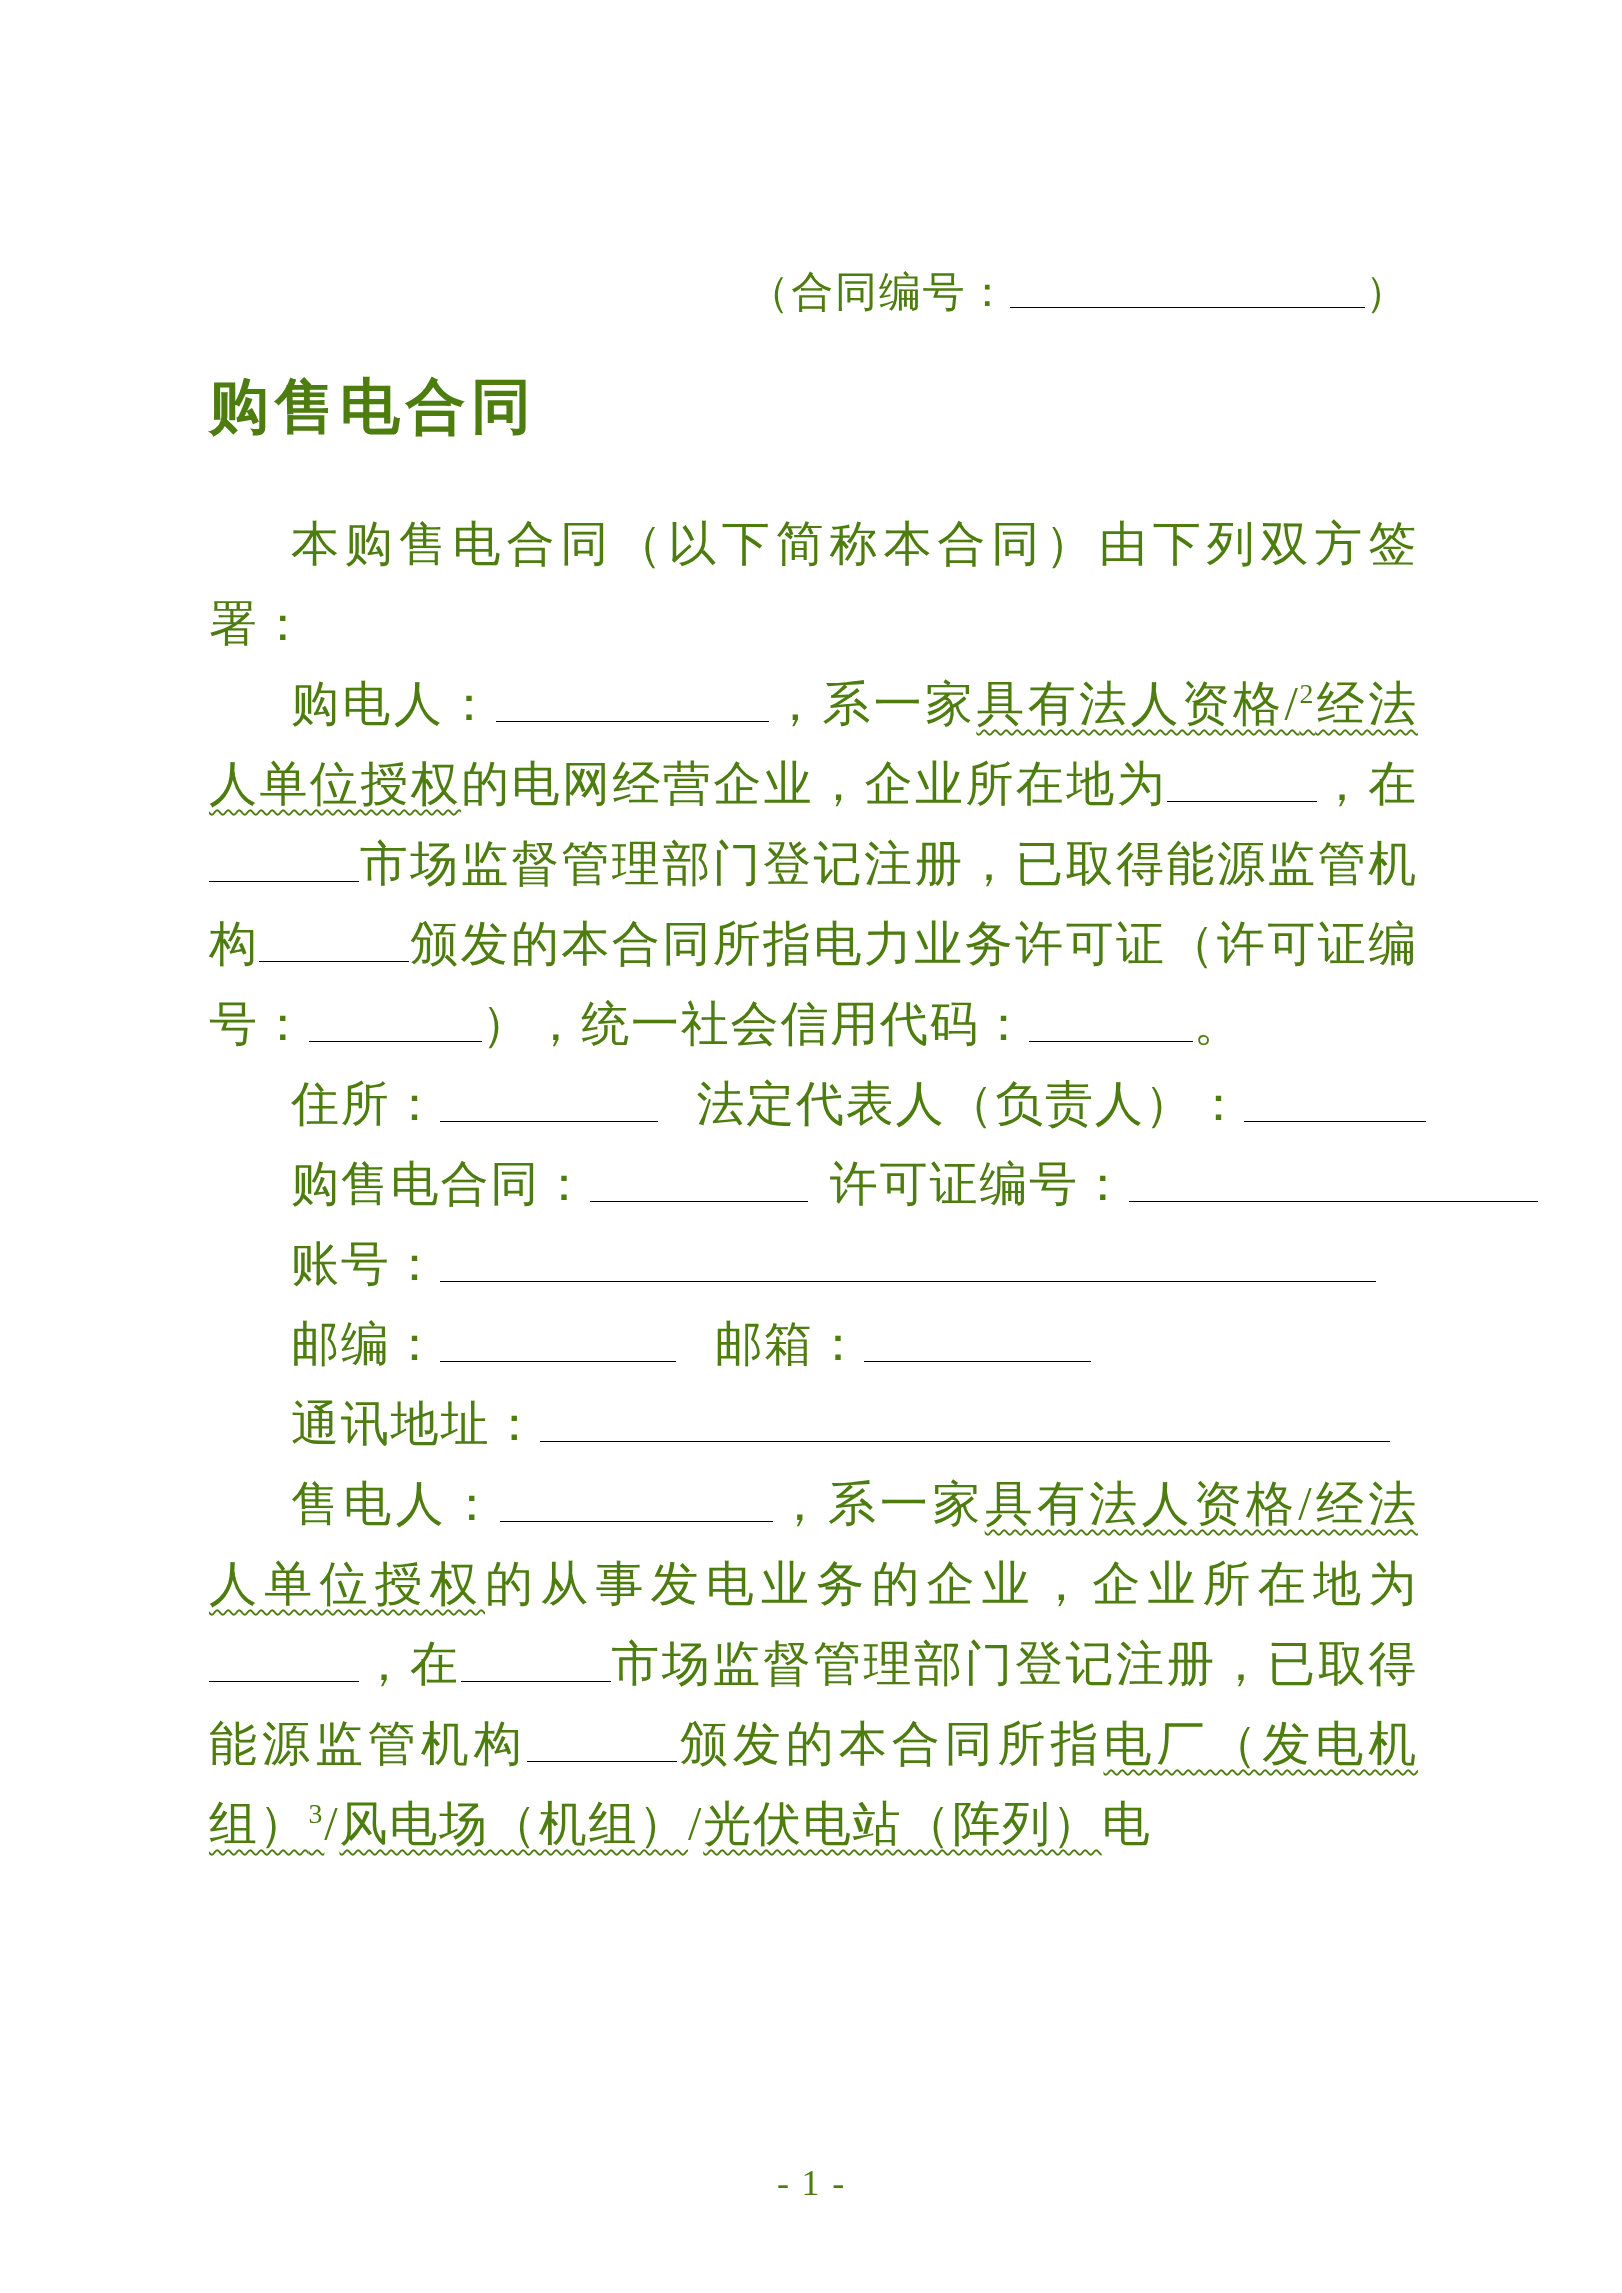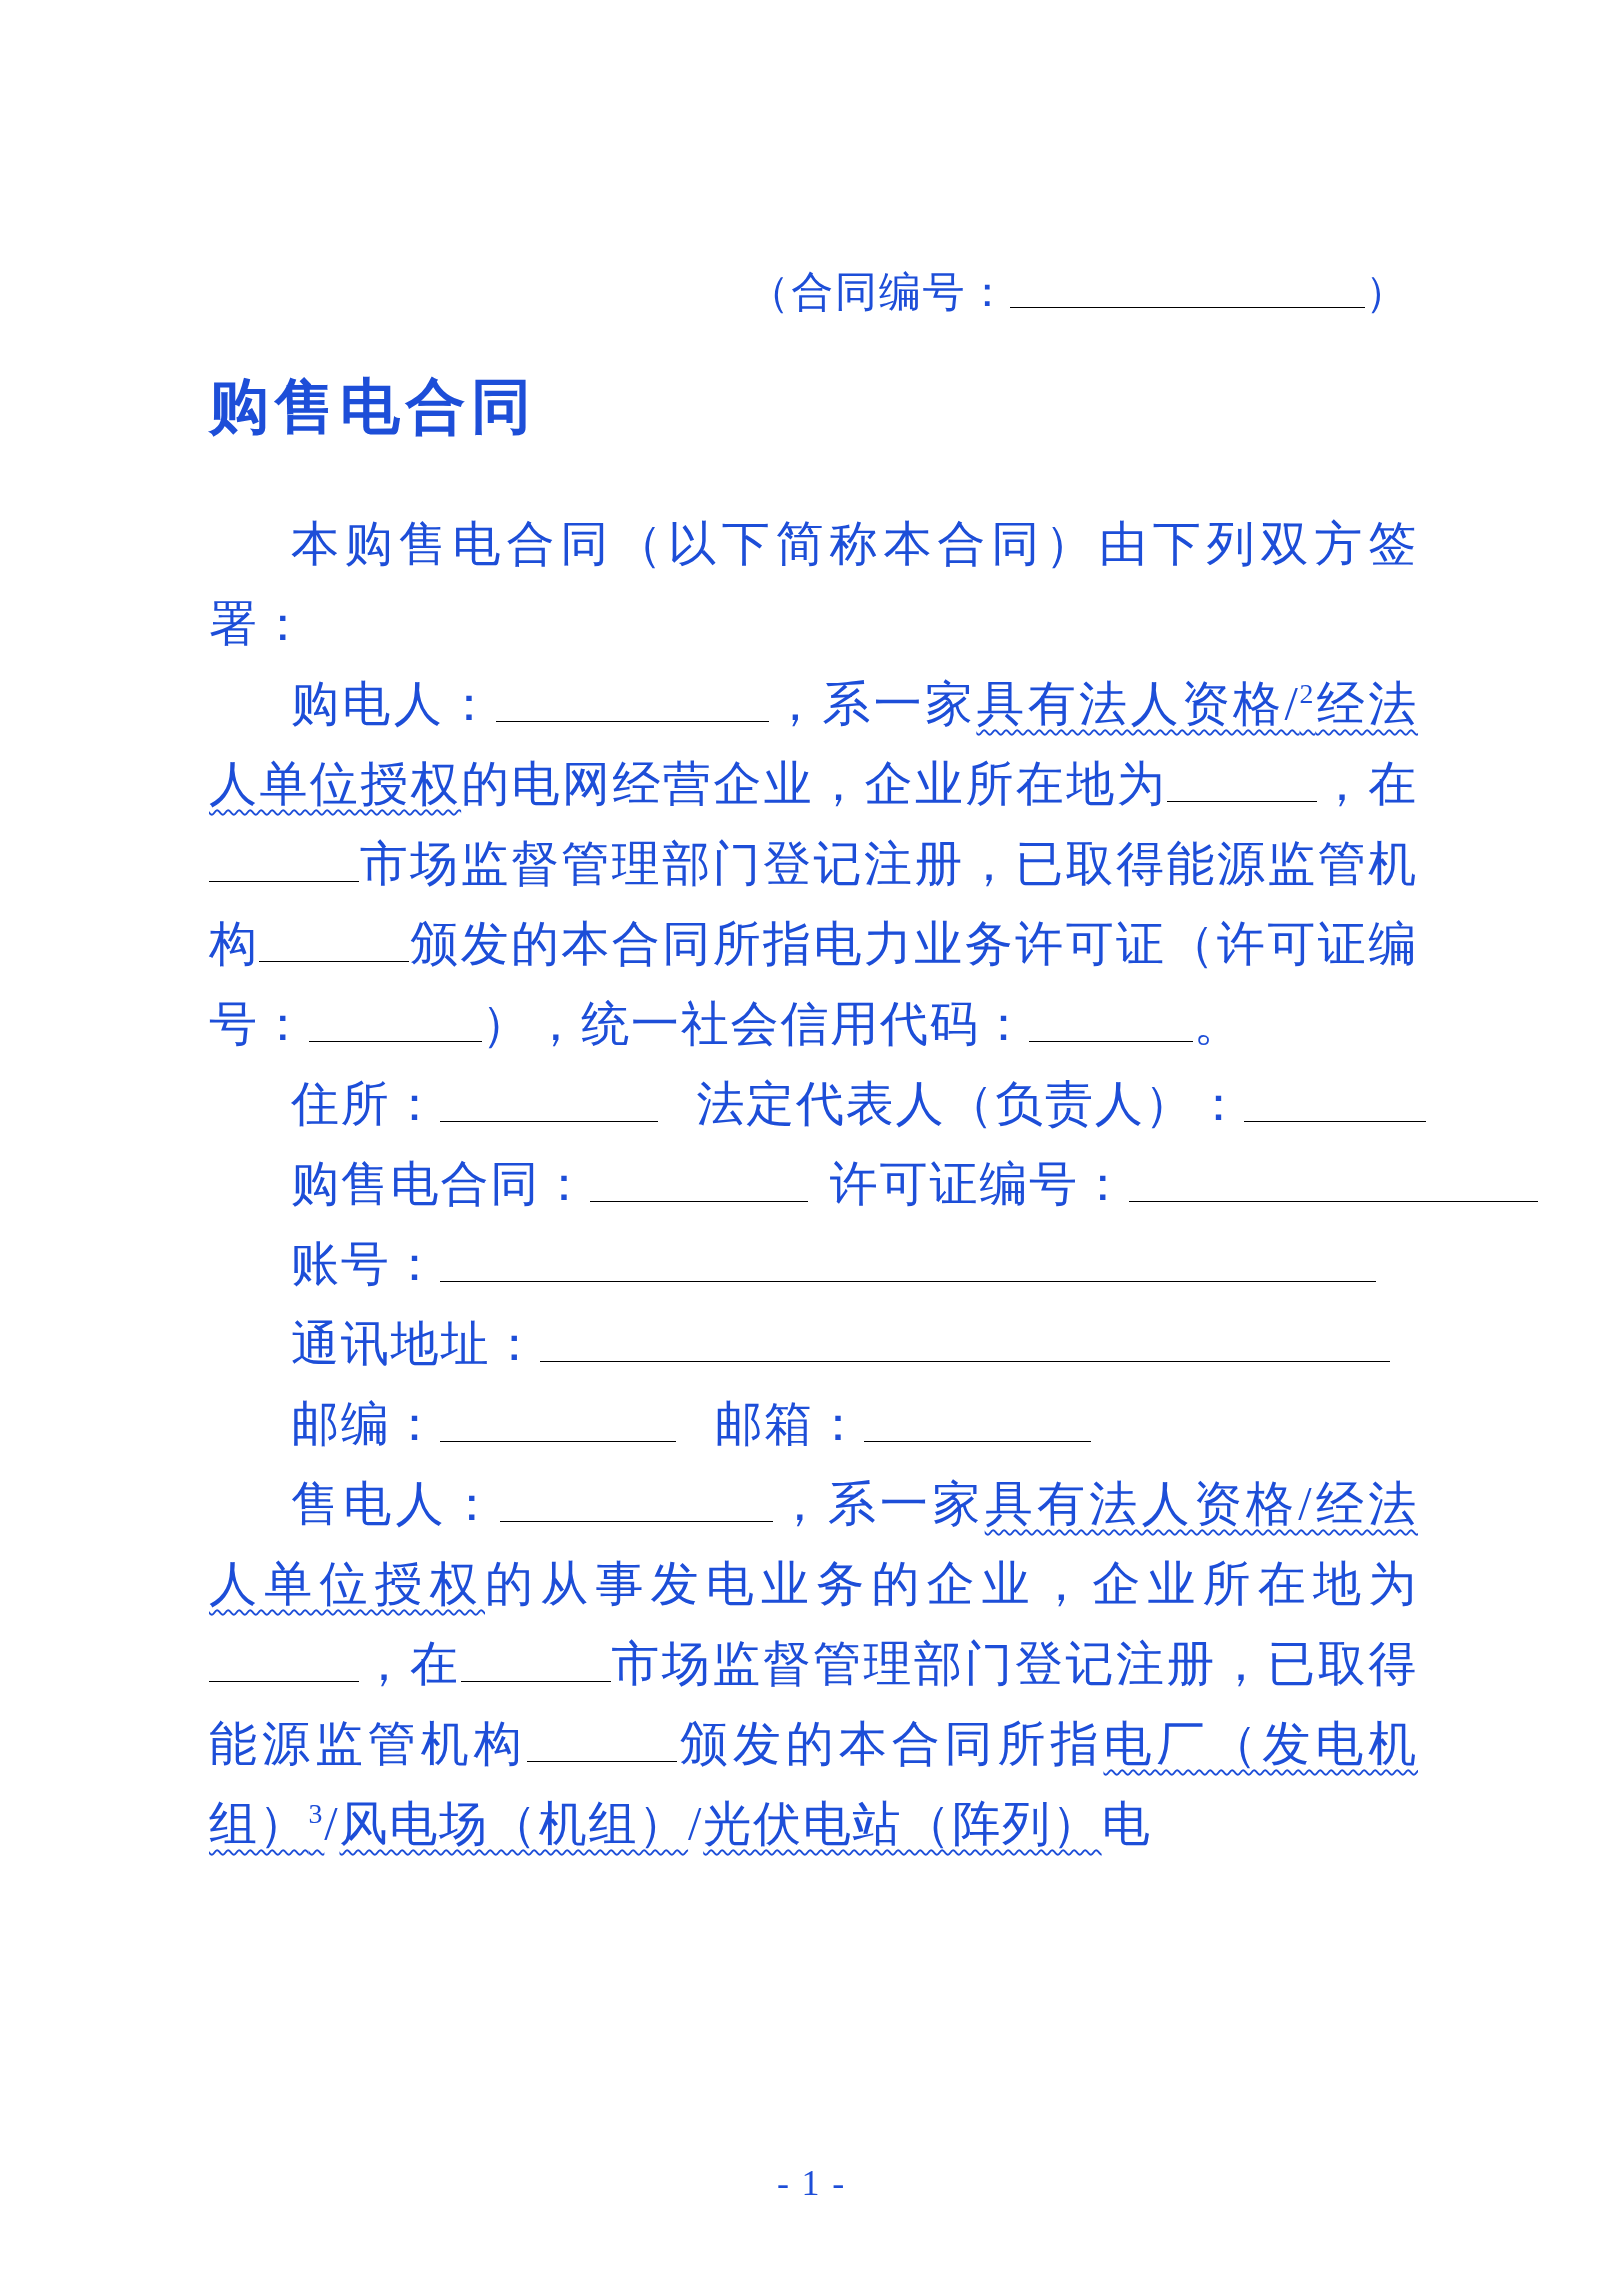--- a/index.html
+++ b/index.html
@@ -2,21 +2,21 @@
 <html style="font-size:14.5px"><head>
 <meta charset="utf-8">
 <style>
   html,body{margin:0;padding:0;background:#e8e8e8;}
   .page{
     position:relative;
     width:1623px;height:2294px;
     background:#ffffff;
     margin:0 auto;
     font-family:"Liberation Serif","DejaVu Serif",serif;
-    color:#1d4ed8;
+    color:#4d7c0f;
     overflow:hidden;
   }
   .content{
     position:absolute;
     left:209px;top:264px;
     width:1209px;
   }
   .contract-no{
     font-size:42px;
     text-align:right;
@@ -109,23 +109,23 @@
 
       <p class="para"><span>购电人：</span><span class="blank w300"></span><span>，系一家</span><span class="wavy"><span>具有法人资格/</span><sup>2</sup><span>经法人单位授权</span></span><span>的电网经营企业，企业所在地为</span><span class="blank w165"></span><span>，在</span><span class="blank w165"></span><span>市场监督管理部门登记注册，已取得能源监管机构</span><span class="blank w165"></span><span>颁发的本合同所指电力业务许可证（许可证编号：</span><span class="blank w190"></span><span>），统一社会信用代码：</span><span class="blank w180"></span><span>。</span></p>
 
       <p class="line"><span>住所：</span><span class="blank w240"></span><span class="gap"></span><span>法定代表人（负责人）：</span><span class="blank w200"></span></p>
 
       <p class="line"><span>购售电合同：</span><span class="blank w240"></span><span class="gap-sm"></span><span>许可证编号：</span><span class="blank w450"></span></p>
 
       <p class="line"><span>账号：</span><span class="blank w1030"></span></p>
 
 
+      <p class="line"><span>邮编：</span><span class="blank w260"></span><span class="gap"></span><span>邮箱：</span><span class="blank w250"></span></p>
+
       <p class="line"><span>通讯地址：</span><span class="blank w935"></span></p>
-
-      <p class="line"><span>邮编：</span><span class="blank w260"></span><span class="gap"></span><span>邮箱：</span><span class="blank w250"></span></p>
 
       <p class="para"><span>售电人：</span><span class="blank w300"></span><span>，系一家</span><span class="wavy">具有法人资格/经法人单位授权</span><span>的从事发电业务的企业，企业所在地为</span><span class="blank w165"></span><span>，在</span><span class="blank w165"></span><span>市场监督管理部门登记注册，已取得能源监管机构</span><span class="blank w165"></span><span>颁发的本合同所指</span><span class="wavy"><span>电厂（发电机组）</span><sup>3</sup></span><span>/</span><span class="wavy">风电场（机组）</span><span>/</span><span class="wavy">光伏电站（阵列）</span><span>电</span></p>
 
     </div>
   </div>
 
 
   <div class="page-number">- 1 -</div>
 </div>
 

